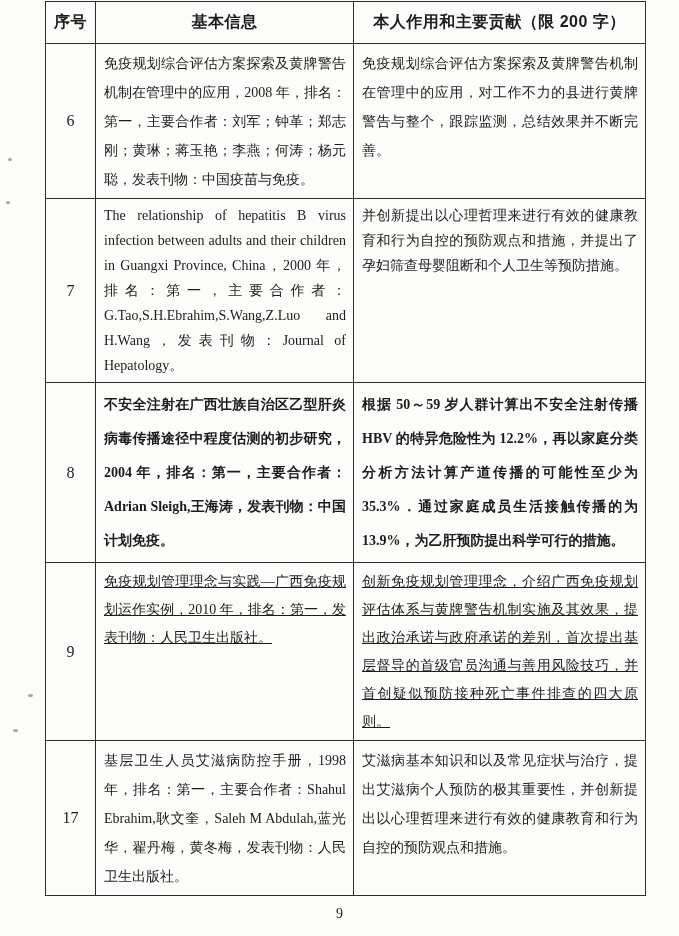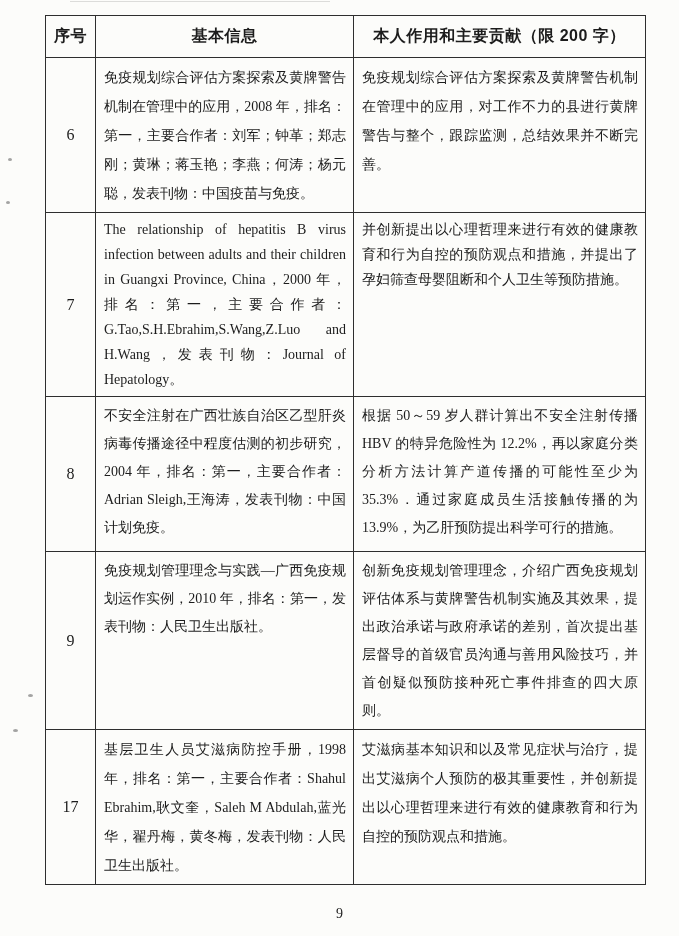--- a/index.html
+++ b/index.html
@@ -12,21 +12,21 @@
     width: 679px;
     height: 936px;
     background: #fcfcfa;
     overflow: hidden;
     font-family: "Liberation Serif", "DejaVu Serif", serif;
     color: #1c1c1c;
   }
   table.doc-table {
     position: absolute;
     left: 45px;
-    top: 15px;
+    top: 1px;
     width: 600px;
     border-collapse: collapse;
     table-layout: fixed;
   }
   table.doc-table col.c1 { width: 50px; }
   table.doc-table col.c2 { width: 258px; }
   table.doc-table col.c3 { width: 292px; }
   table.doc-table th,
   table.doc-table td {
     border: 1px solid #2e2e2e;
@@ -58,22 +58,22 @@
     text-align: justify;
     text-justify: inter-character;
     word-break: break-word;
   }
   tr.r6  { height: 152px; }
   tr.r7  { height: 155px; }
   tr.r8  { height: 155px; }
   tr.r9  { height: 148px; }
   tr.r10 { height: 155px; }
   tr.r7 td.cell-text { line-height: 25px; padding-top: 4px; }
-  tr.r8 td.cell-text { line-height: 28px; }
-  tr.r9 td.cell-text { line-height: 28px; }
+  tr.r8 td.cell-text { line-height: 34px; font-weight: bold; }
+  tr.r9 td.cell-text { line-height: 28px; text-decoration: underline; }
   .page-number {
     position: absolute;
     left: 0;
     right: 0;
     top: 906px;
     text-align: center;
     font-size: 14px;
     color: #222;
   }
   .scan-speck {

